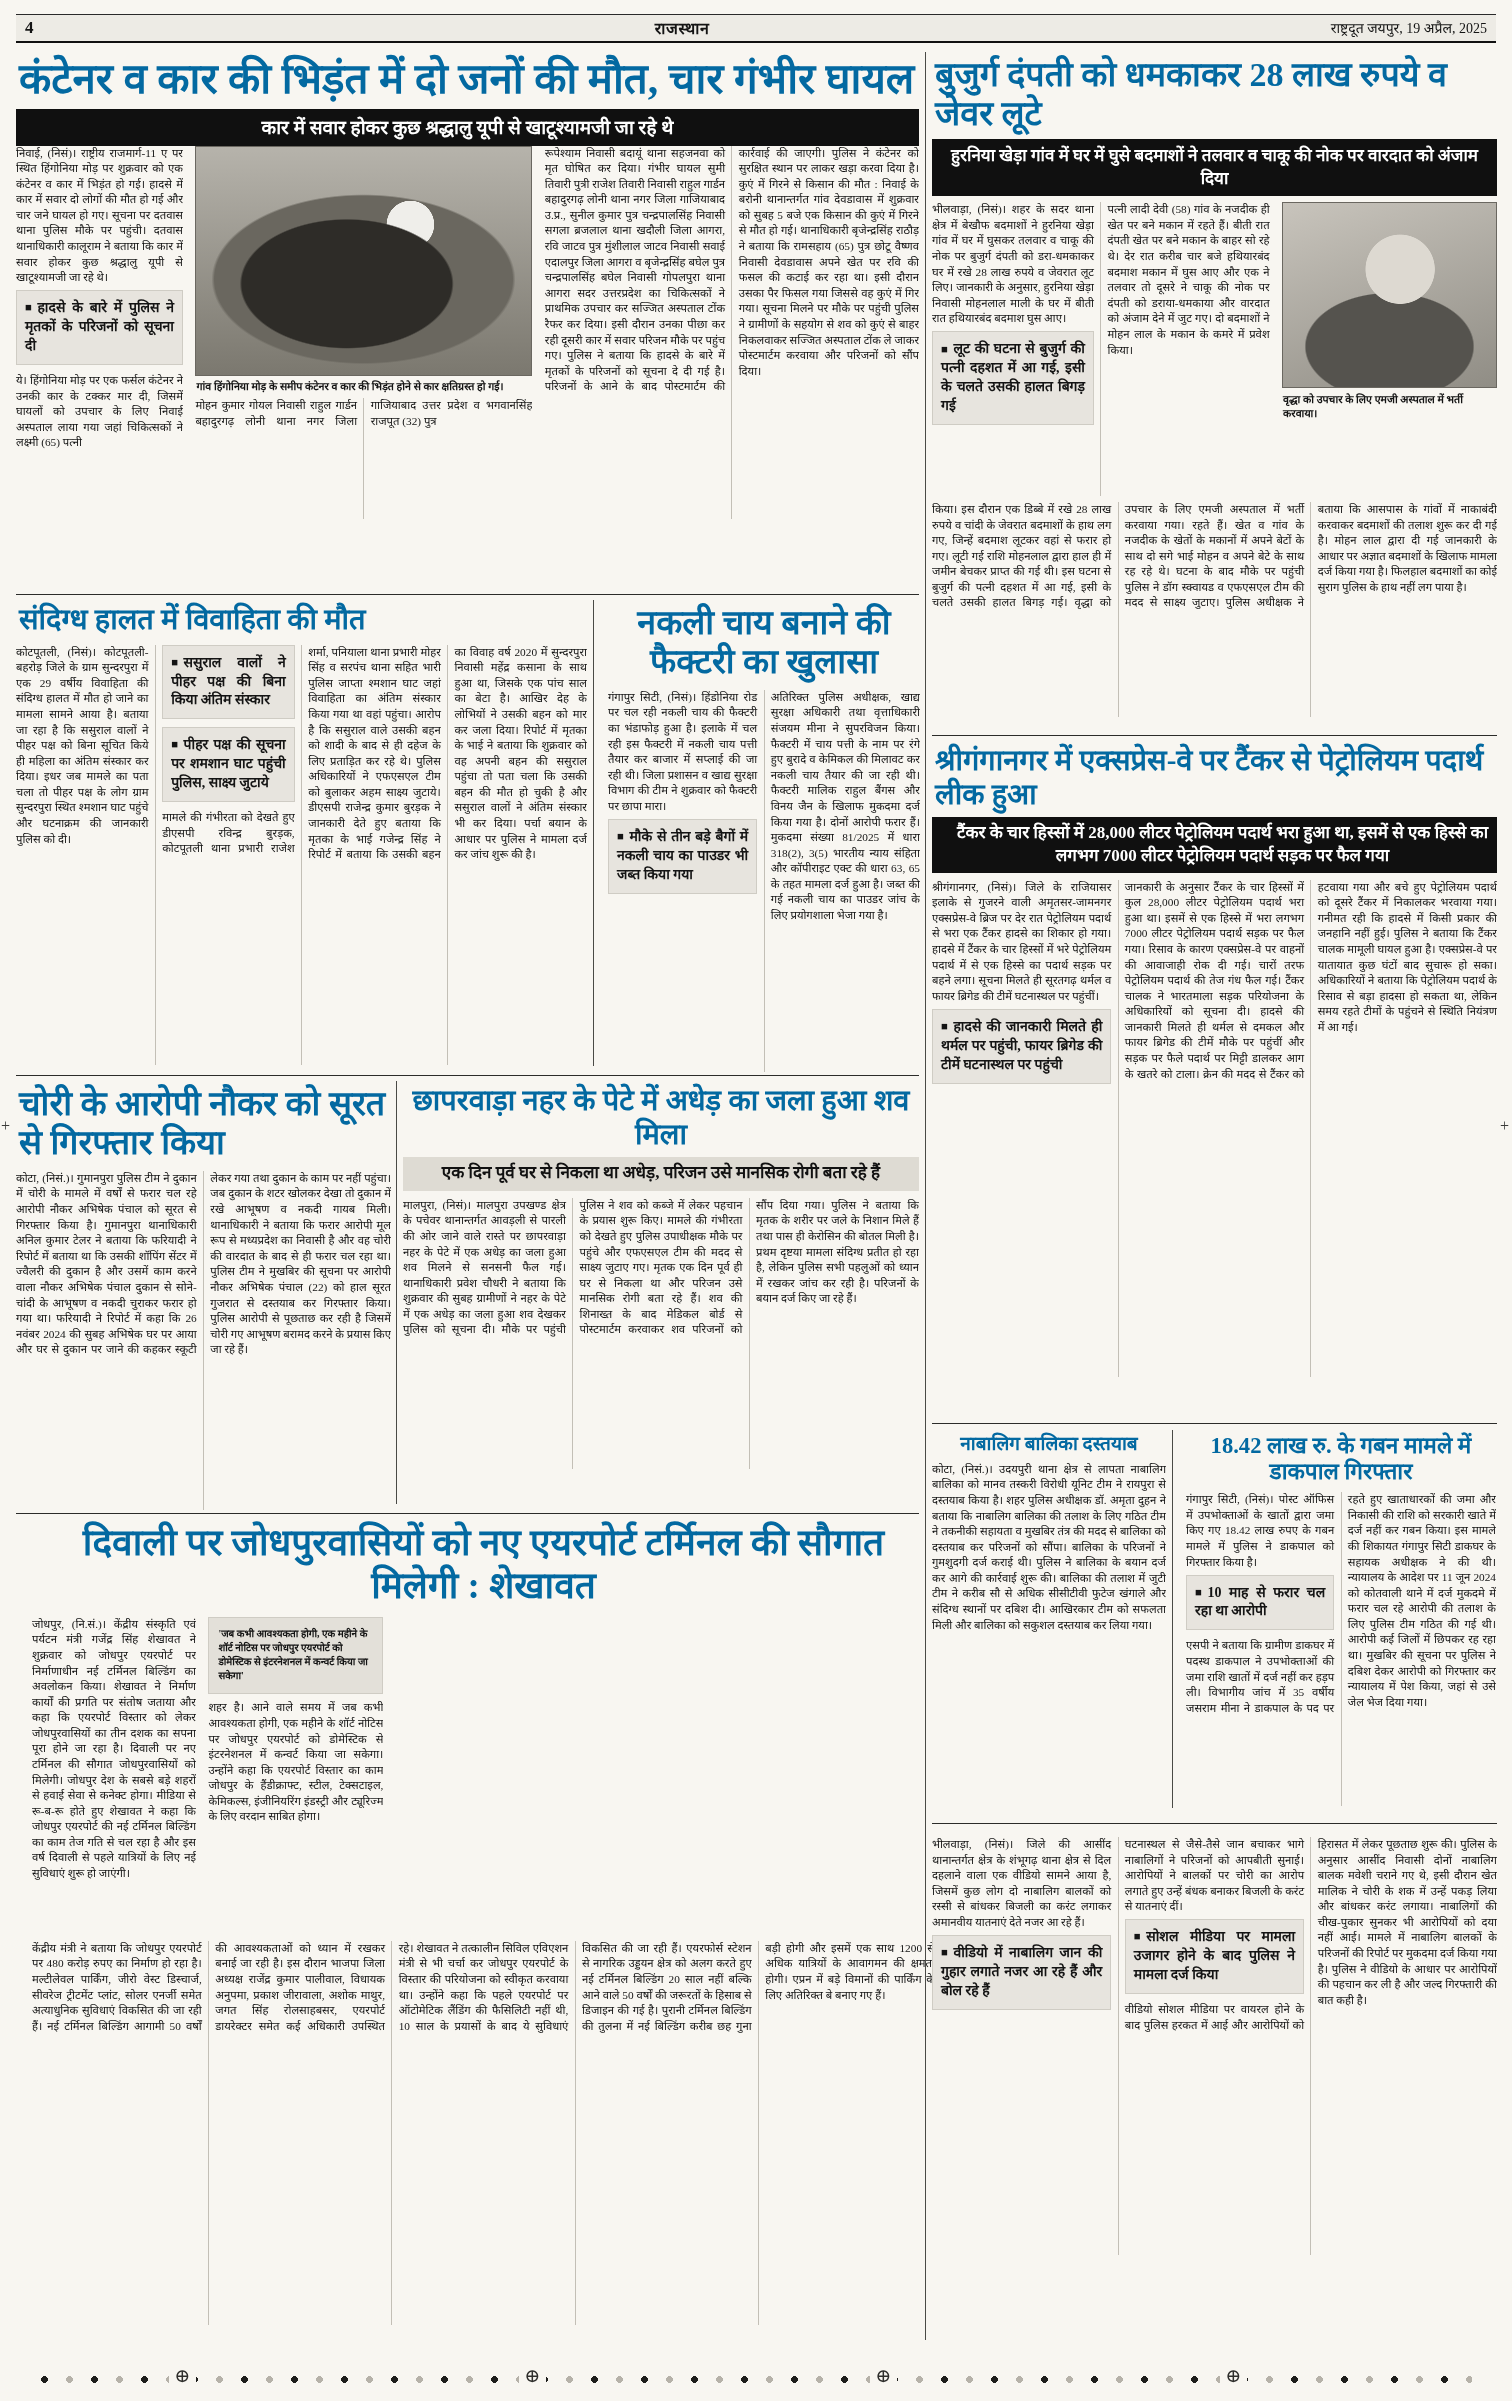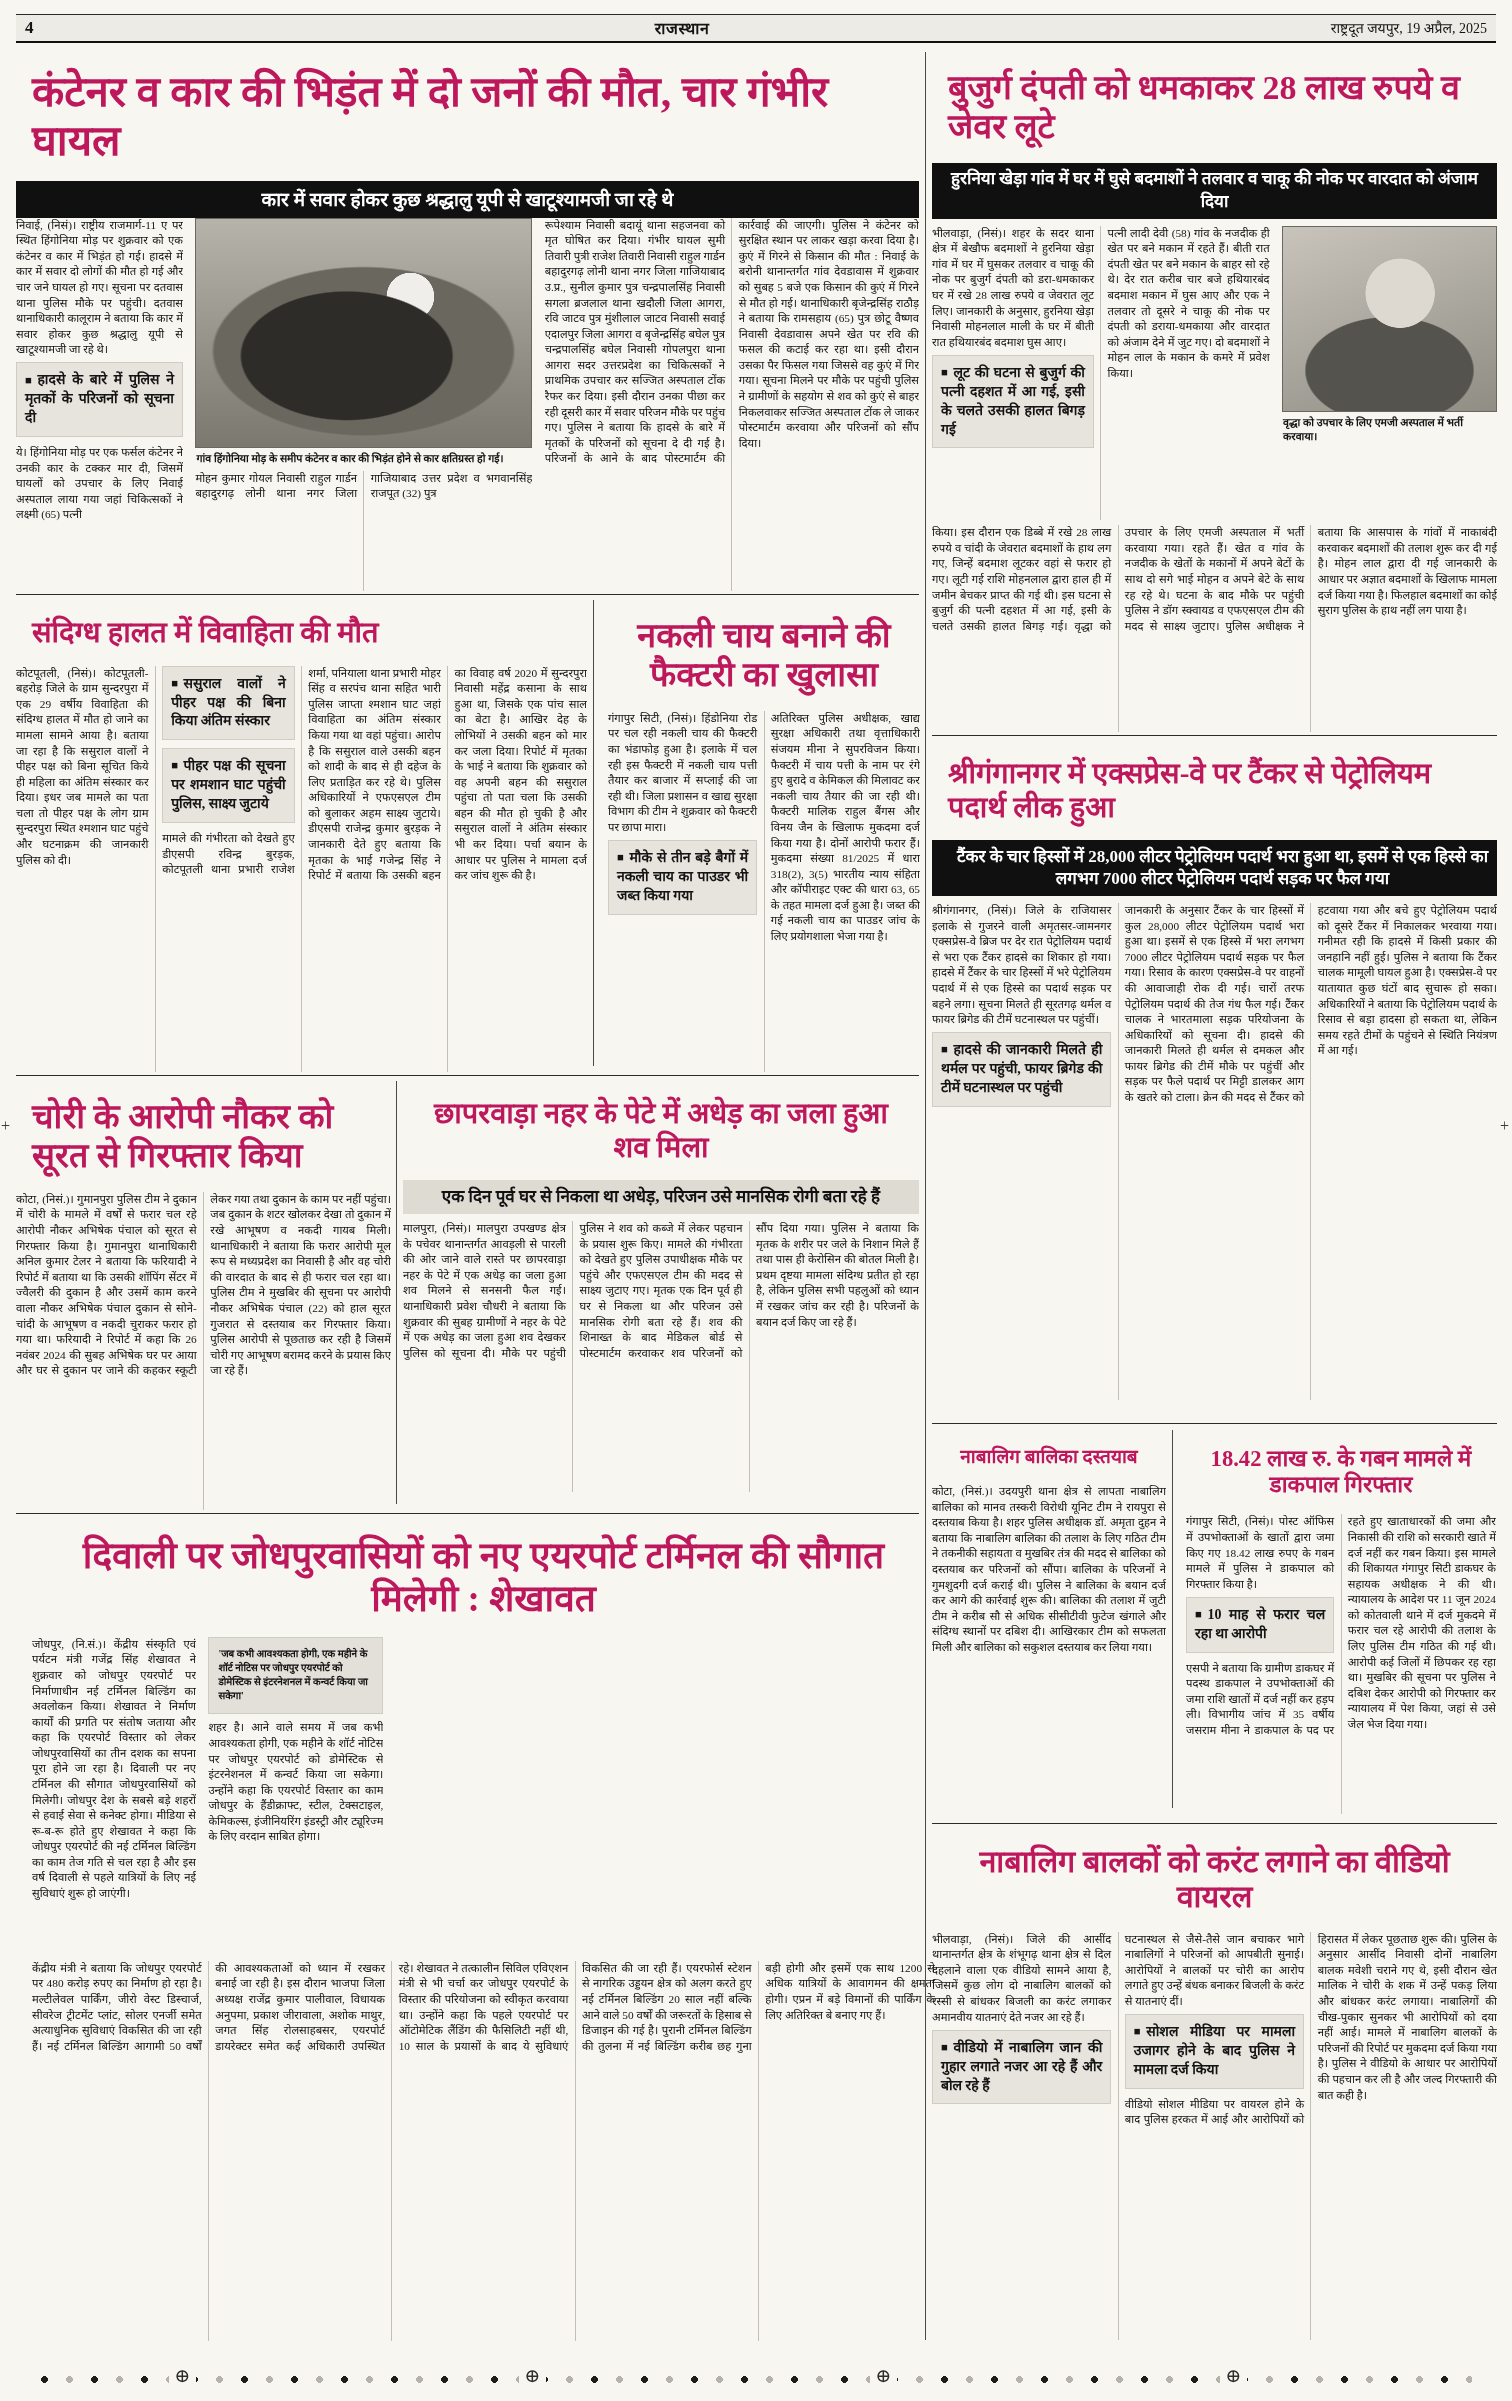--- a/index.html
+++ b/index.html
@@ -10,21 +10,21 @@
   .masthead{position:absolute;left:16px;top:13.6px;width:1480px;height:29px;
     background:#edebe5;border-top:1.1px solid #2a2a2a;border-bottom:2.3px solid #111;
     display:flex;align-items:center;justify-content:space-between;
     padding:0 9px;box-sizing:border-box;}
   .masthead .pageno{font-size:17px;font-weight:700;}
   .masthead .section{font-size:16px;font-weight:700;letter-spacing:0.6px;}
   .masthead .edition{font-size:14px;}
 
   
   .sec{position:absolute;overflow:hidden;box-sizing:border-box;}
-  .hl{font-weight:700;line-height:1.16;margin:16px;color:#be185d;}
+  .hl{font-weight:700;line-height:1.16;margin:3px;color:#0369a1;}
   .hl-xl{font-size:42px;}
   .hl-lg{font-size:34px;}
   .hl-md{font-size:29px;}
   .hl-sm{font-size:34px;}
   .hl-xs{font-size:22.6px;}
   .hl-tn{font-size:19px;}
   .bar{background:#101010;color:#fff;font-weight:700;text-align:center;
        padding:5.6px 8px;line-height:1.32;margin-top:5.6px;}
   .graybar{background:#dedbd3;color:#111;font-weight:700;text-align:center;
        padding:5.6px 8px;line-height:1.35;margin-top:5.6px;font-size:17px;}
@@ -207,21 +207,20 @@
       <div class="body c1" style="width:164px;height:100%;">जोधपुर, (नि.सं.)। केंद्रीय संस्कृति एवं पर्यटन मंत्री गजेंद्र सिंह शेखावत ने शुक्रवार को जोधपुर एयरपोर्ट पर निर्माणाधीन नई टर्मिनल बिल्डिंग का अवलोकन किया। शेखावत ने निर्माण कार्यों की प्रगति पर संतोष जताया और कहा कि एयरपोर्ट विस्तार को लेकर जोधपुरवासियों का तीन दशक का सपना पूरा होने जा रहा है। दिवाली पर नए टर्मिनल की सौगात जोधपुरवासियों को मिलेगी। जोधपुर देश के सबसे बड़े शहरों से हवाई सेवा से कनेक्ट होगा। मीडिया से रू-ब-रू होते हुए शेखावत ने कहा कि जोधपुर एयरपोर्ट की नई टर्मिनल बिल्डिंग का काम तेज गति से चल रहा है और इस वर्ष दिवाली से पहले यात्रियों के लिए नई सुविधाएं शुरू हो जाएंगी।</div>
       <div style="width:175px;height:100%;overflow:hidden;">
         <div class="quotebox">'जब कभी आवश्यकता होगी, एक महीने के शॉर्ट नोटिस पर जोधपुर एयरपोर्ट को डोमेस्टिक से इंटरनेशनल में कन्वर्ट किया जा सकेगा'</div>
         <div class="body c1">शहर है। आने वाले समय में जब कभी आवश्यकता होगी, एक महीने के शॉर्ट नोटिस पर जोधपुर एयरपोर्ट को डोमेस्टिक से इंटरनेशनल में कन्वर्ट किया जा सकेगा। उन्होंने कहा कि एयरपोर्ट विस्तार का काम जोधपुर के हैंडीक्राफ्ट, स्टील, टेक्सटाइल, केमिकल्स, इंजीनियरिंग इंडस्ट्री और ट्यूरिज्म के लिए वरदान साबित होगा।</div>
       </div>
     </div>
     <div class="body c5" style="margin-top:8px;height:384px;">केंद्रीय मंत्री ने बताया कि जोधपुर एयरपोर्ट पर 480 करोड़ रुपए का निर्माण हो रहा है। मल्टीलेवल पार्किंग, जीरो वेस्ट डिस्चार्ज, सीवरेज ट्रीटमेंट प्लांट, सोलर एनर्जी समेत अत्याधुनिक सुविधाएं विकसित की जा रही हैं। नई टर्मिनल बिल्डिंग आगामी 50 वर्षों की आवश्यकताओं को ध्यान में रखकर बनाई जा रही है। इस दौरान भाजपा जिला अध्यक्ष राजेंद्र कुमार पालीवाल, विधायक अनुपमा, प्रकाश जीरावाला, अशोक माथुर, जगत सिंह रोलसाहबसर, एयरपोर्ट डायरेक्टर समेत कई अधिकारी उपस्थित रहे। शेखावत ने तत्कालीन सिविल एविएशन मंत्री से भी चर्चा कर जोधपुर एयरपोर्ट के विस्तार की परियोजना को स्वीकृत करवाया था। उन्होंने कहा कि पहले एयरपोर्ट पर ऑटोमेटिक लैंडिंग की फैसिलिटी नहीं थी, 10 साल के प्रयासों के बाद ये सुविधाएं विकसित की जा रही हैं। एयरफोर्स स्टेशन से नागरिक उड्डयन क्षेत्र को अलग करते हुए नई टर्मिनल बिल्डिंग 20 साल नहीं बल्कि आने वाले 50 वर्षों की जरूरतों के हिसाब से डिजाइन की गई है। पुरानी टर्मिनल बिल्डिंग की तुलना में नई बिल्डिंग करीब छह गुना बड़ी होगी और इसमें एक साथ 1200 से अधिक यात्रियों के आवागमन की क्षमता होगी। एप्रन में बड़े विमानों की पार्किंग के लिए अतिरिक्त बे बनाए गए हैं।</div>
   </section>
 
   <section class="sec" style="left:932px;top:1829px;width:565px;height:511px;">
-    <h1 class="hl" style="font-size:30.5px;text-align:center;">नाबालिग बालकों को करंट लगाने का वीडियो वायरल</h1>
     <div class="body c3" style="margin-top:8px;height:418px;">
       <span>भीलवाड़ा, (निसं)। जिले की आसींद थानान्तर्गत क्षेत्र के शंभूगढ़ थाना क्षेत्र से दिल दहलाने वाला एक वीडियो सामने आया है, जिसमें कुछ लोग दो नाबालिग बालकों को रस्सी से बांधकर बिजली का करंट लगाकर अमानवीय यातनाएं देते नजर आ रहे हैं।</span>
       <div class="hlbox">
         <span class="sq">■</span>
         <span>वीडियो में नाबालिग जान की गुहार लगाते नजर आ रहे हैं और बोल रहे हैं</span>
       </div>
       <span>घटनास्थल से जैसे-तैसे जान बचाकर भागे नाबालिगों ने परिजनों को आपबीती सुनाई। आरोपियों ने बालकों पर चोरी का आरोप लगाते हुए उन्हें बंधक बनाकर बिजली के करंट से यातनाएं दीं।</span>
       <div class="hlbox">
         <span class="sq">■</span>
         <span>सोशल मीडिया पर मामला उजागर होने के बाद पुलिस ने मामला दर्ज किया</span>

